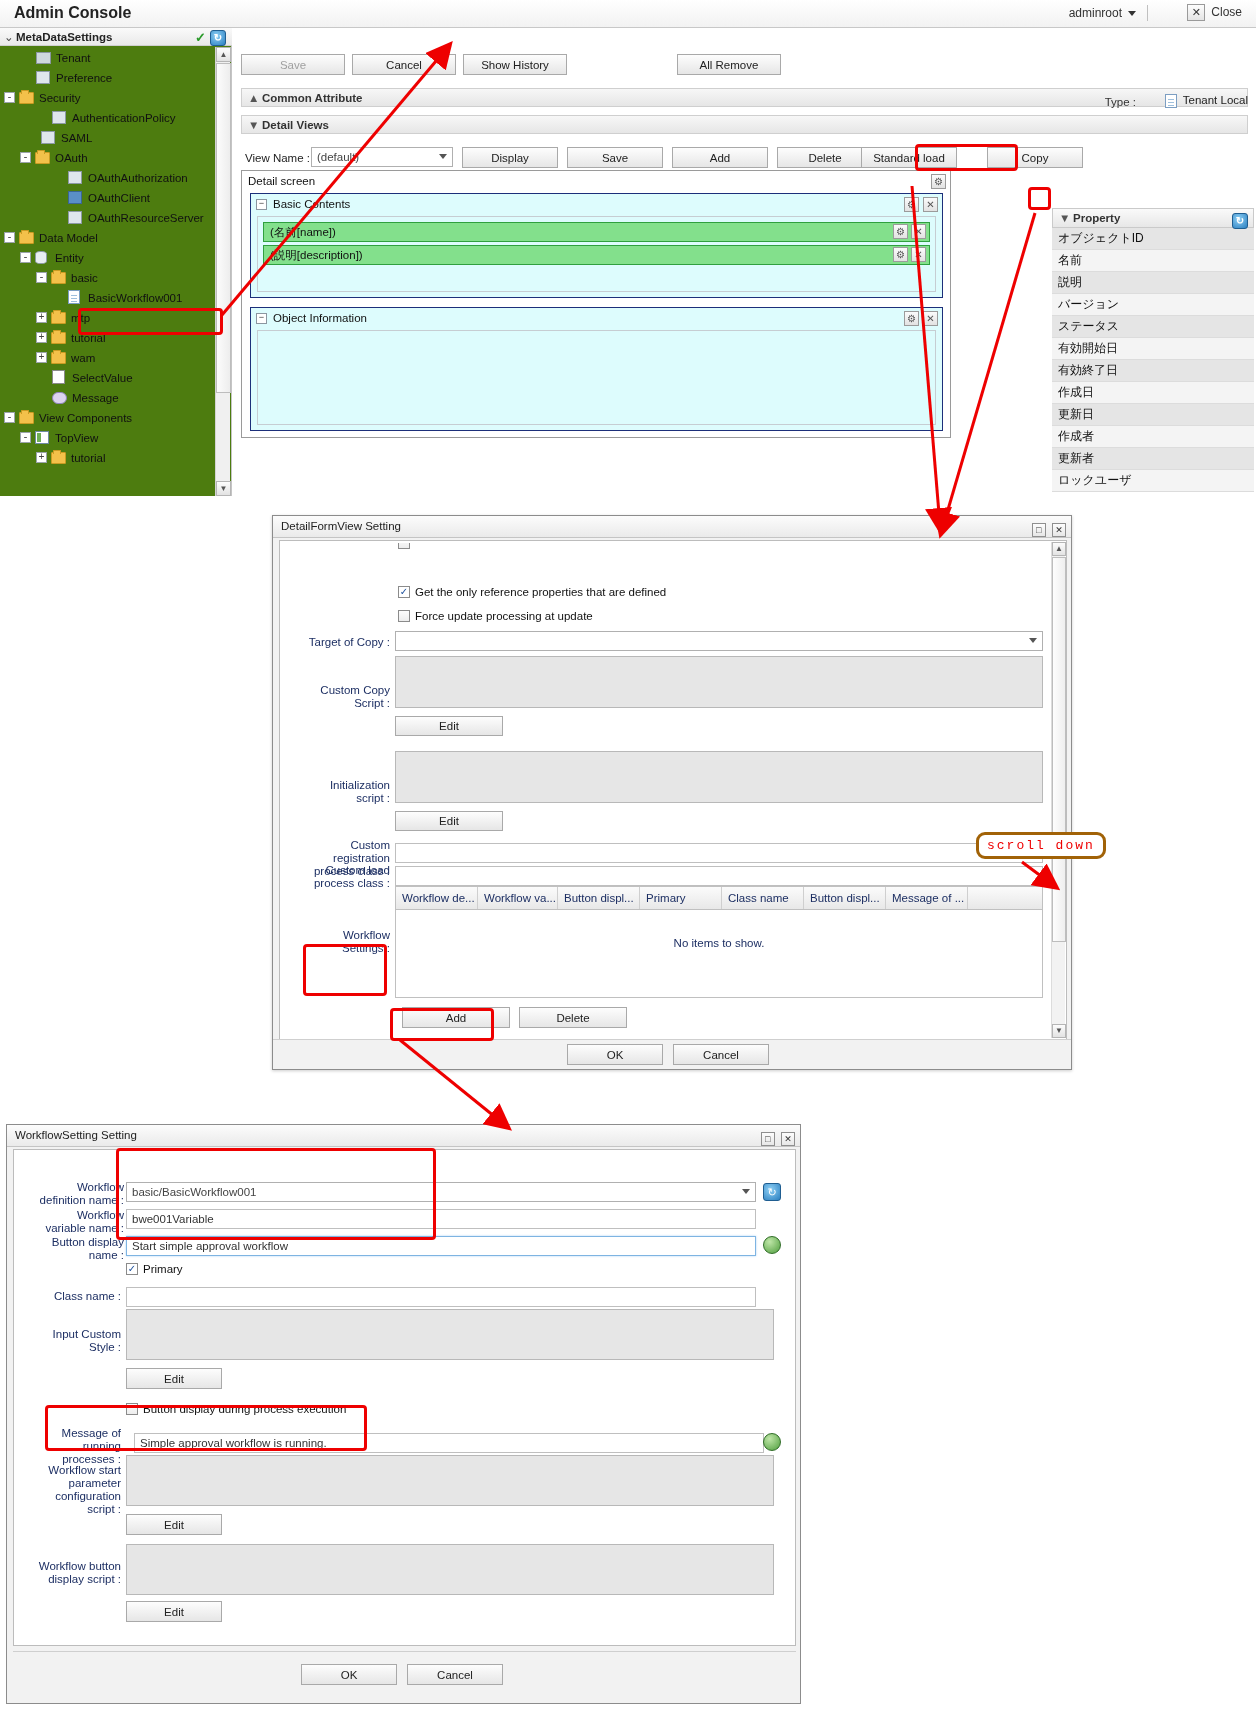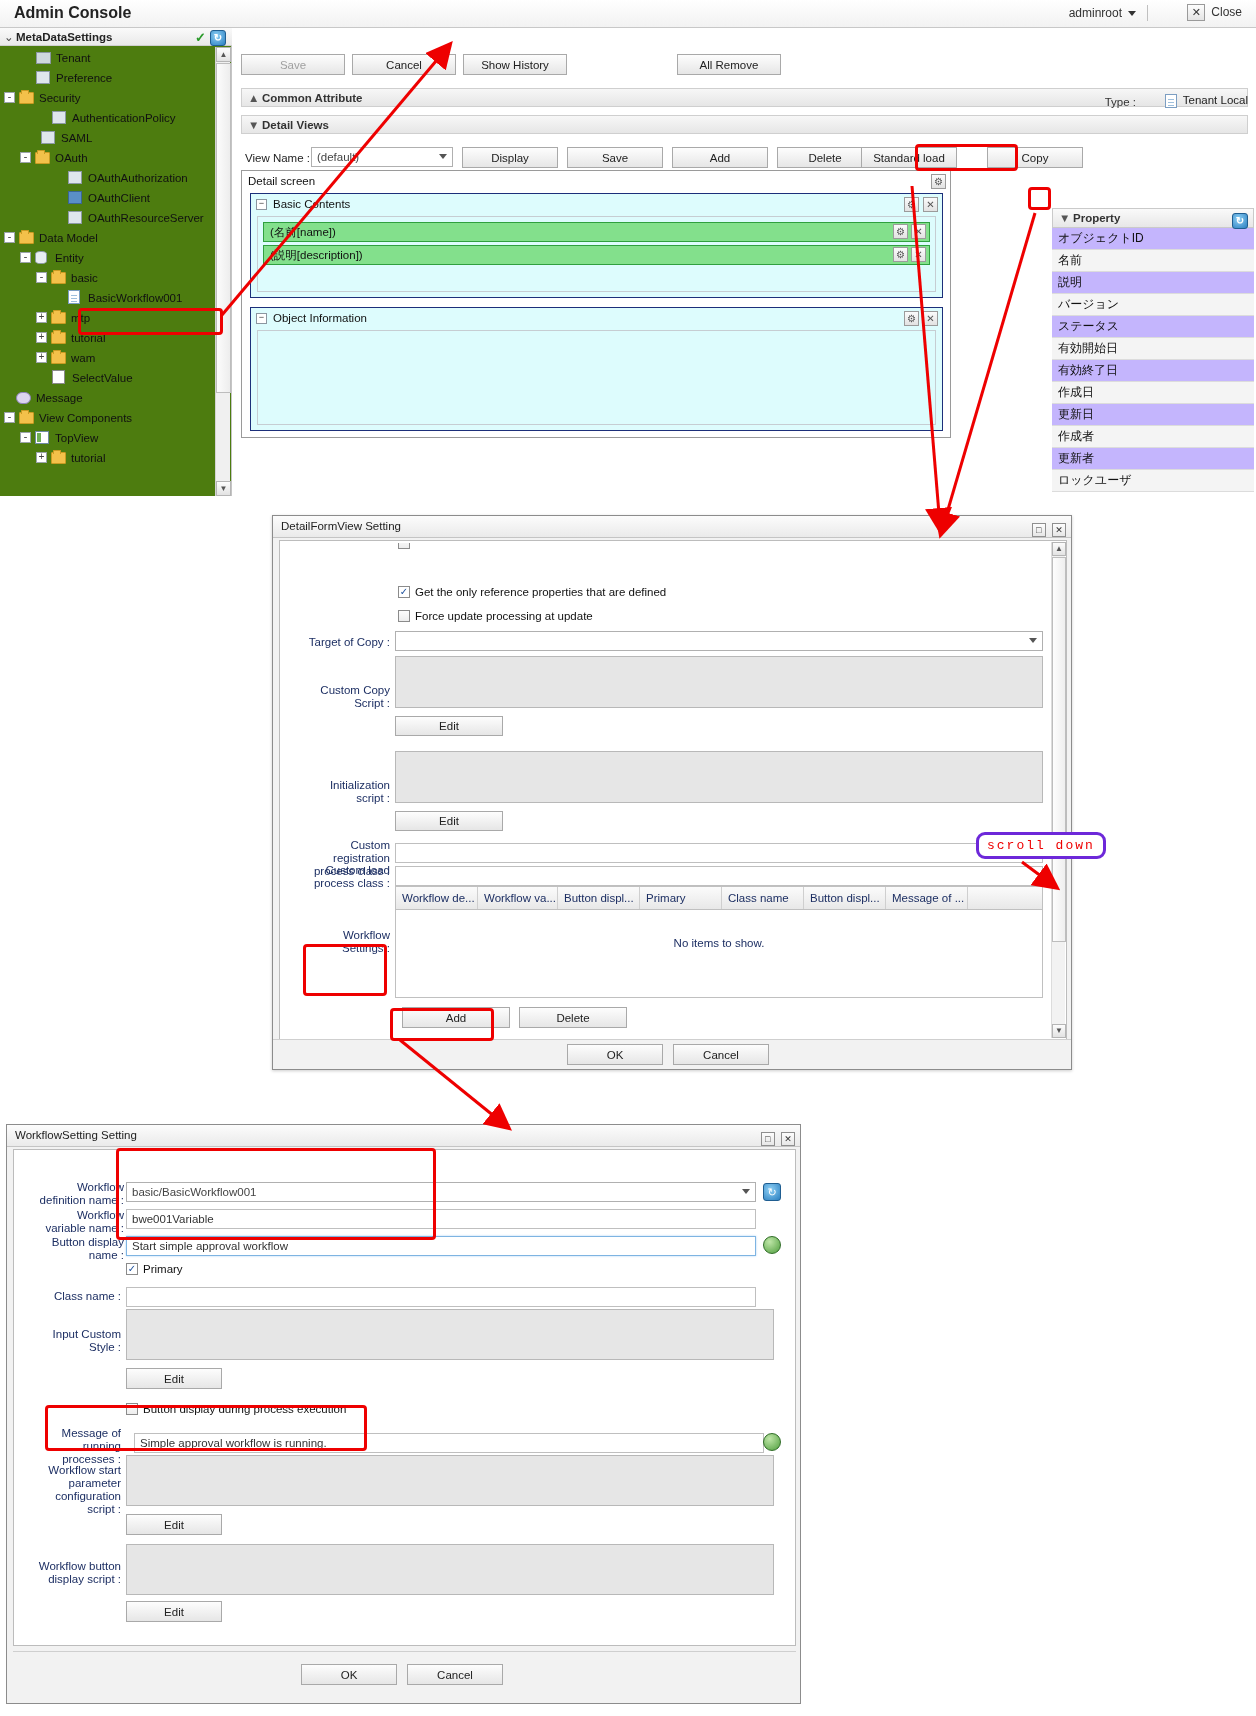--- a/index.html
+++ b/index.html
@@ -137,21 +137,21 @@
   .greenfield{
     position:absolute; background:#83e08c; border:1px solid #2fa03f; height:20px; line-height:19px;
     font-size:11.5px; color:#111; padding-left:6px;
   }
 
   
   #proppanel{ position:absolute; right:2px; top:180px; width:202px; }
   #prop-head{ position:relative; height:20px; line-height:19px; background:linear-gradient(#fafafa,#e7e7e7); border:1px solid #cacaca; font-size:11.5px; font-weight:bold; color:#333; padding-left:6px;}
   #prop-head .chev{display:inline-block; width:14px; font-weight:normal; color:#555;}
   #prop-head .refresh{ position:absolute; right:5px; top:2px;}
-  .prow{ height:22px; line-height:21px; border-bottom:1px solid #dcdcdc; font-size:12px; padding-left:6px; color:#111; background:#c4b5fd;}
+  .prow{ height:22px; line-height:21px; border-bottom:1px solid #dcdcdc; font-size:12px; padding-left:6px; color:#111; background:#e5e5e5;}
   .prow.alt{ background:#f4f4f4;}
 
   
   #dfv-dialog{
     left:272px; top:515px; width:800px; height:555px;
     background:#f2f2f2; border:1px solid #8c8c8c;
     box-shadow:0 1px 3px rgba(0,0,0,.2);
   }
   .dlg-title{
     position:absolute; left:0; top:0; right:0; height:22px; line-height:21px;
@@ -188,21 +188,21 @@
   #wfs-body{ position:absolute; left:6px; top:24px; width:783px; height:497px; background:#fff; border:1px solid #bcbcbc; overflow:hidden;}
   #wfs-footer{ position:absolute; left:6px; bottom:6px; width:783px; height:46px; border-top:1px solid #cfcfcf;}
   .globe{ position:absolute; width:18px;height:18px; border-radius:50%; background:radial-gradient(circle at 35% 30%, #bfe6a8, #4f9e3d); border:1px solid #2f6d26;}
   .refresh-ic{ display:inline-block; width:16px;height:16px; border-radius:3px;
     background:radial-gradient(circle at 40% 35%,#8fd0f5,#2a7fc0); border:1px solid #1f5e91; color:#fff; font-size:10px; line-height:14px; text-align:center;}
 
   
   .redbox{ position:absolute; border:3px solid #ee0000; border-radius:4px; pointer-events:none;}
   #anno-svg{ position:absolute; left:0; top:0; width:1256px; height:1716px; pointer-events:none;}
   .scroll-callout{
-    position:absolute; border:3px solid #6d28d9; border-radius:9px; background:#fff;
+    position:absolute; border:3px solid #a16207; border-radius:9px; background:#fff;
     color:#ee0000; font-family:"Liberation Mono", monospace; font-size:13px; letter-spacing:2px;
     padding:3px 8px; white-space:nowrap;
   }
 </style>
 </head>
 <body>
 
 <div id="appbar" class="abs">
   <div id="app-title">Admin Console</div>
   <div id="user-menu">
@@ -231,21 +231,21 @@
       <div class="tnode" style="padding-left: 52px;"><span class="nospace"></span><span class="ico"><span class="ic-blue"></span></span><span class="lbl">OAuthClient</span></div>
       <div class="tnode" style="padding-left: 52px;"><span class="nospace"></span><span class="ico"><span class="ic-gray"></span></span><span class="lbl">OAuthResourceServer</span></div>
       <div class="tnode" style="padding-left: 4px;"><span class="exp">-</span><span class="ico"><span class="ic-folder"></span></span><span class="lbl">Data Model</span></div>
       <div class="tnode" style="padding-left: 20px;"><span class="exp">-</span><span class="ico"><span class="ic-db"></span></span><span class="lbl">Entity</span></div>
       <div class="tnode" style="padding-left: 36px;"><span class="exp">-</span><span class="ico"><span class="ic-folder"></span></span><span class="lbl">basic</span></div>
       <div class="tnode" style="padding-left: 52px;"><span class="nospace"></span><span class="ico"><span class="ic-doc"></span></span><span class="lbl">BasicWorkflow001</span></div>
       <div class="tnode" style="padding-left: 36px;"><span class="exp">+</span><span class="ico"><span class="ic-folder"></span></span><span class="lbl">mtp</span></div>
       <div class="tnode" style="padding-left: 36px;"><span class="exp">+</span><span class="ico"><span class="ic-folder"></span></span><span class="lbl">tutorial</span></div>
       <div class="tnode" style="padding-left: 36px;"><span class="exp">+</span><span class="ico"><span class="ic-folder"></span></span><span class="lbl">wam</span></div>
       <div class="tnode" style="padding-left: 36px;"><span class="nospace"></span><span class="ico"><span class="ic-check"></span></span><span class="lbl">SelectValue</span></div>
-      <div class="tnode" style=""><span class="nospace"></span><span class="ico"><span class="ic-bubble"></span></span><span class="lbl">Message</span></div>
+      <div class="tnode" style="padding-left: 36px;"><span class="nospace"></span><span class="ico"><span class="ic-bubble"></span></span><span class="lbl">Message</span></div>
       <div class="tnode" style="padding-left: 4px;"><span class="exp">-</span><span class="ico"><span class="ic-folder"></span></span><span class="lbl">View Components</span></div>
       <div class="tnode" style="padding-left: 20px;"><span class="exp">-</span><span class="ico"><span class="ic-gridview"></span></span><span class="lbl">TopView</span></div>
       <div class="tnode" style="padding-left: 36px;"><span class="exp">+</span><span class="ico"><span class="ic-folder"></span></span><span class="lbl">tutorial</span></div>
     </div>
   <div id="tree-scroll">
     <div class="arrow up">▲</div>
     <div class="thumb"></div>
     <div class="arrow dn">▼</div>
   </div>
 </div>

